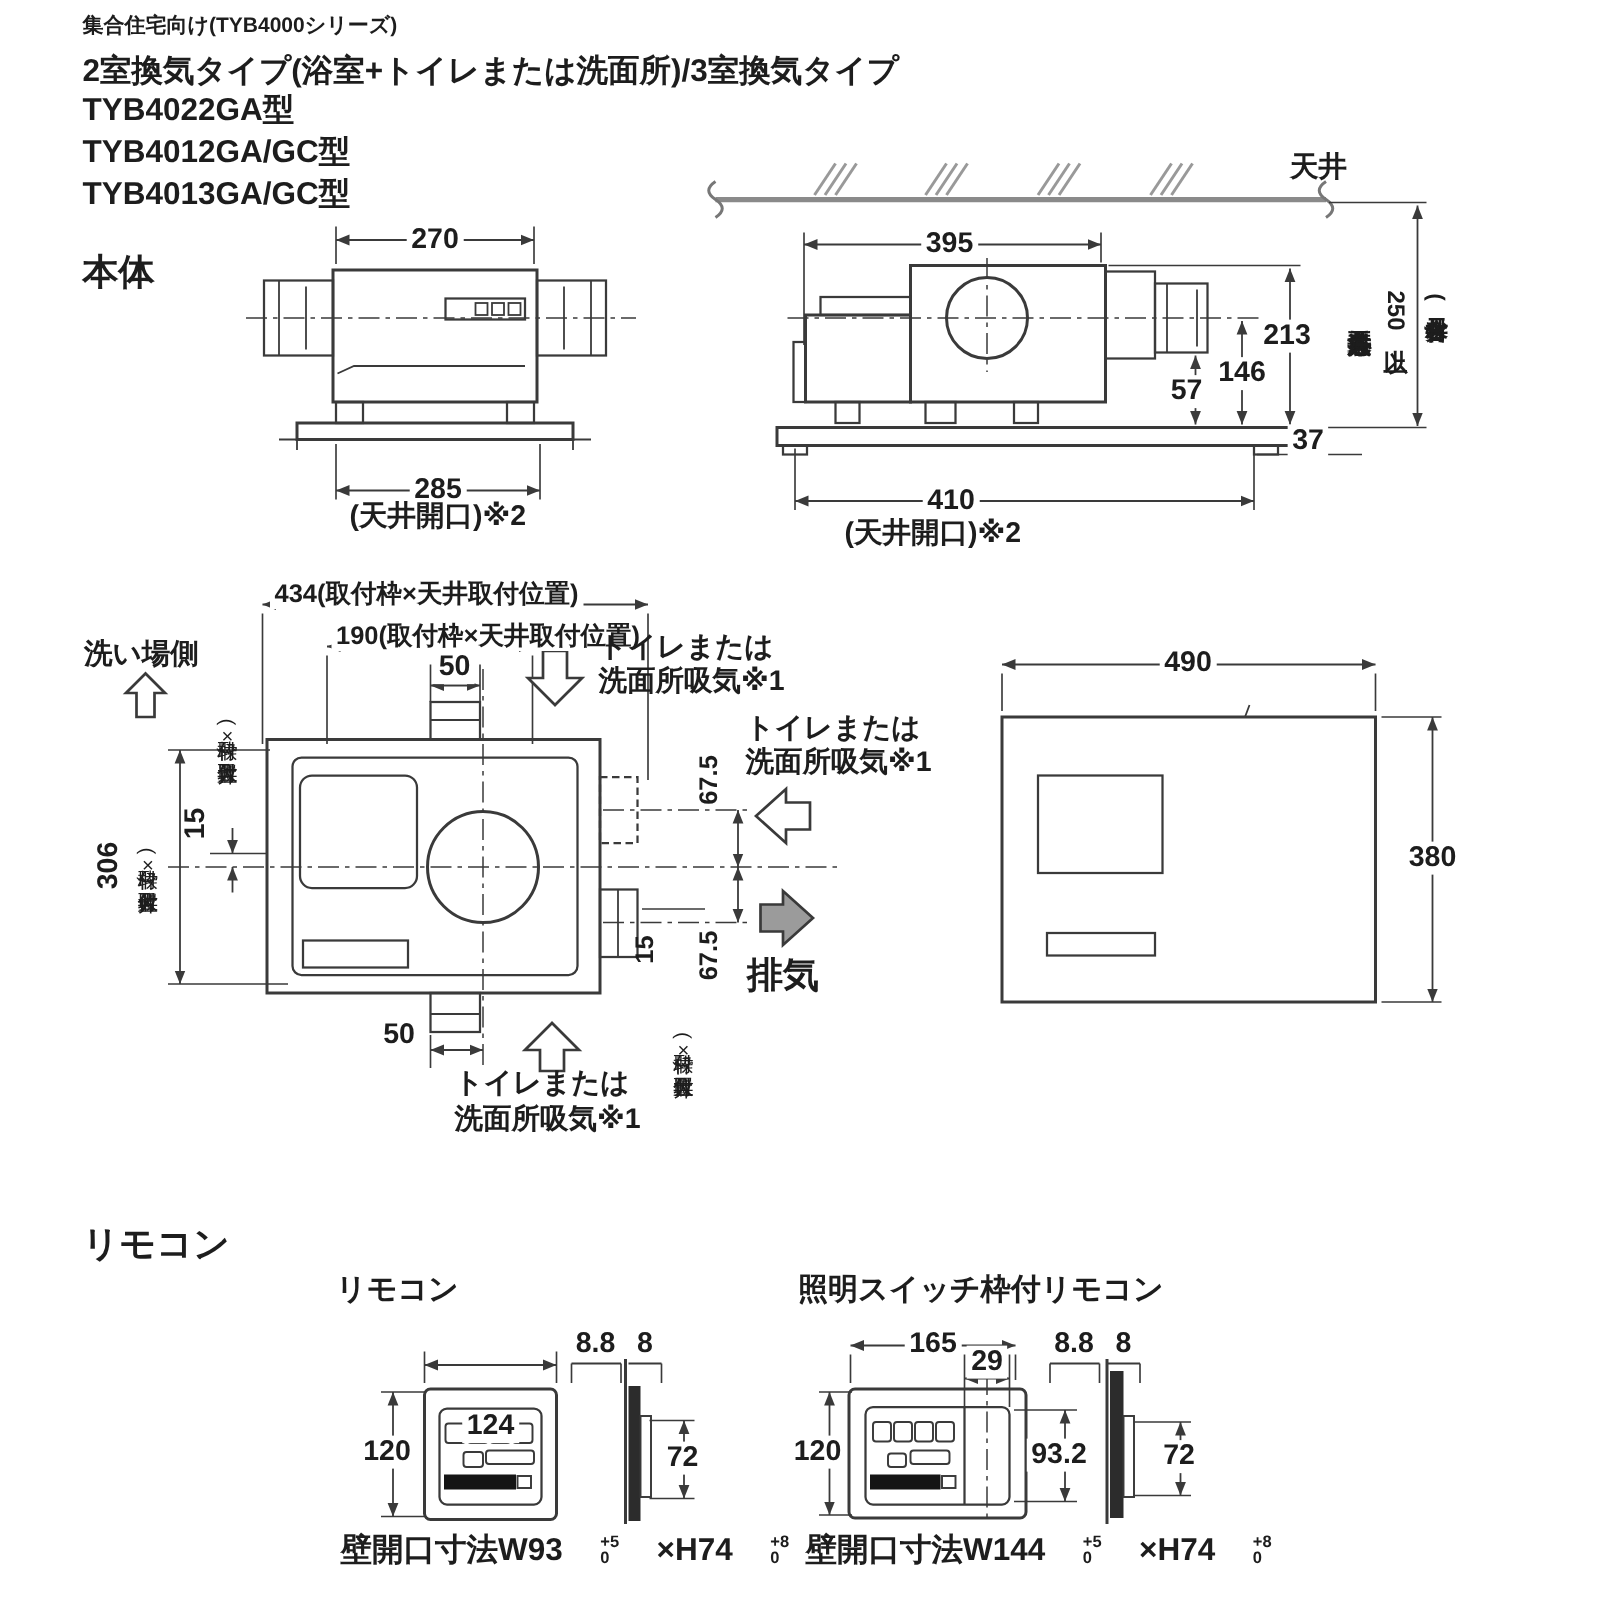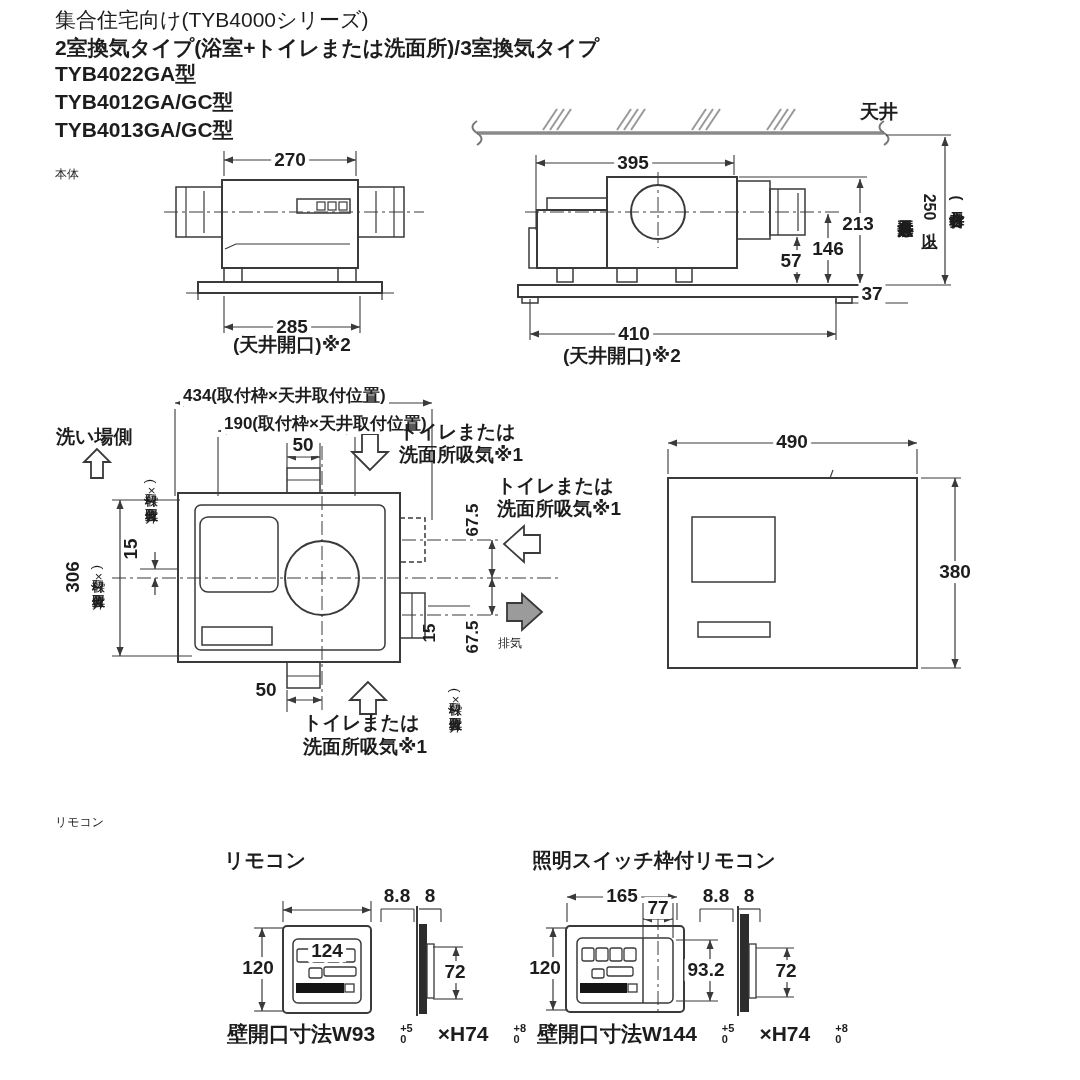--- a/index.html
+++ b/index.html
@@ -4,23 +4,23 @@
 <style>
   html,body{margin:0;padding:0;background:#fff;}
   .canvas{position:relative;width:1080px;height:1080px;background:#fff;overflow:hidden;
           font-family:"Liberation Sans","DejaVu Sans",sans-serif;color:#1d1d1d;}
   svg.art{position:absolute;left:0;top:0;}
   .lbl{position:absolute;white-space:nowrap;color:#1d1d1d;line-height:1.15;}
   .c{transform:translate(-50%,-50%);}
   .rot{transform:translate(-50%,-50%) rotate(-90deg);text-align:center;}
   .vert{writing-mode:vertical-rl;text-orientation:mixed;transform:translate(-50%,-50%);line-height:1.05;}
   .bg{background:#fff;padding:0 3px;}
-  .fs21b{font-size:21px;font-weight:400;}
+  .fs21b{font-size:14px;font-weight:700;}
   .fs21{font-size:21px;font-weight:600;}
-  .fs20b{font-size:12px;font-weight:400;}
+  .fs20b{font-size:24px;font-weight:700;}
   .fs20{font-size:20px;font-weight:600;}
   .fs19{font-size:19px;font-weight:600;text-align:right;}
   .dim{font-size:19px;font-weight:700;}
   .dims{font-size:17px;font-weight:700;}
   .fs16{font-size:16px;font-weight:600;}
   .fs15{font-size:15px;font-weight:600;}
   .fs13{font-size:13.5px;font-weight:500;}
   .note{font-size:19px;font-weight:500;line-height:27px;white-space:pre-line;width:452px;}
   .cap{font-size:21px;font-weight:700;display:flex;align-items:flex-start;gap:24px;}
   .tol{display:inline-flex;flex-direction:column;font-size:11px;line-height:11px;font-weight:700;margin:1px 1px 0 1px;}
@@ -308,21 +308,21 @@
         <i>0</i>
       </span>
   <span>×H74</span>
   <span class="tol">
         <i>+8</i>
         <i>0</i>
       </span>
 </div>
 
 <div class="lbl dim c bg" style="left:622px;top:896px">165</div>
-<div class="lbl dim c bg" style="left:658px;top:908px">77</div>
+<div class="lbl dim c bg" style="left:658px;top:908px">29</div>
 <div class="lbl dim c bg" style="left:545px;top:968px">120</div>
 <div class="lbl dim c bg" style="left:706px;top:970px">93.2</div>
 <div class="lbl dim c bg" style="left:716px;top:896px">8.8</div>
 <div class="lbl dim c bg" style="left:749px;top:896px">8</div>
 <div class="lbl dim c bg" style="left:786px;top:971px">72</div>
 <div class="lbl cap" style="left:537px;top:1022px">
   <span>壁開口寸法W144</span>
   <span class="tol">
         <i>+5</i>
         <i>0</i>

